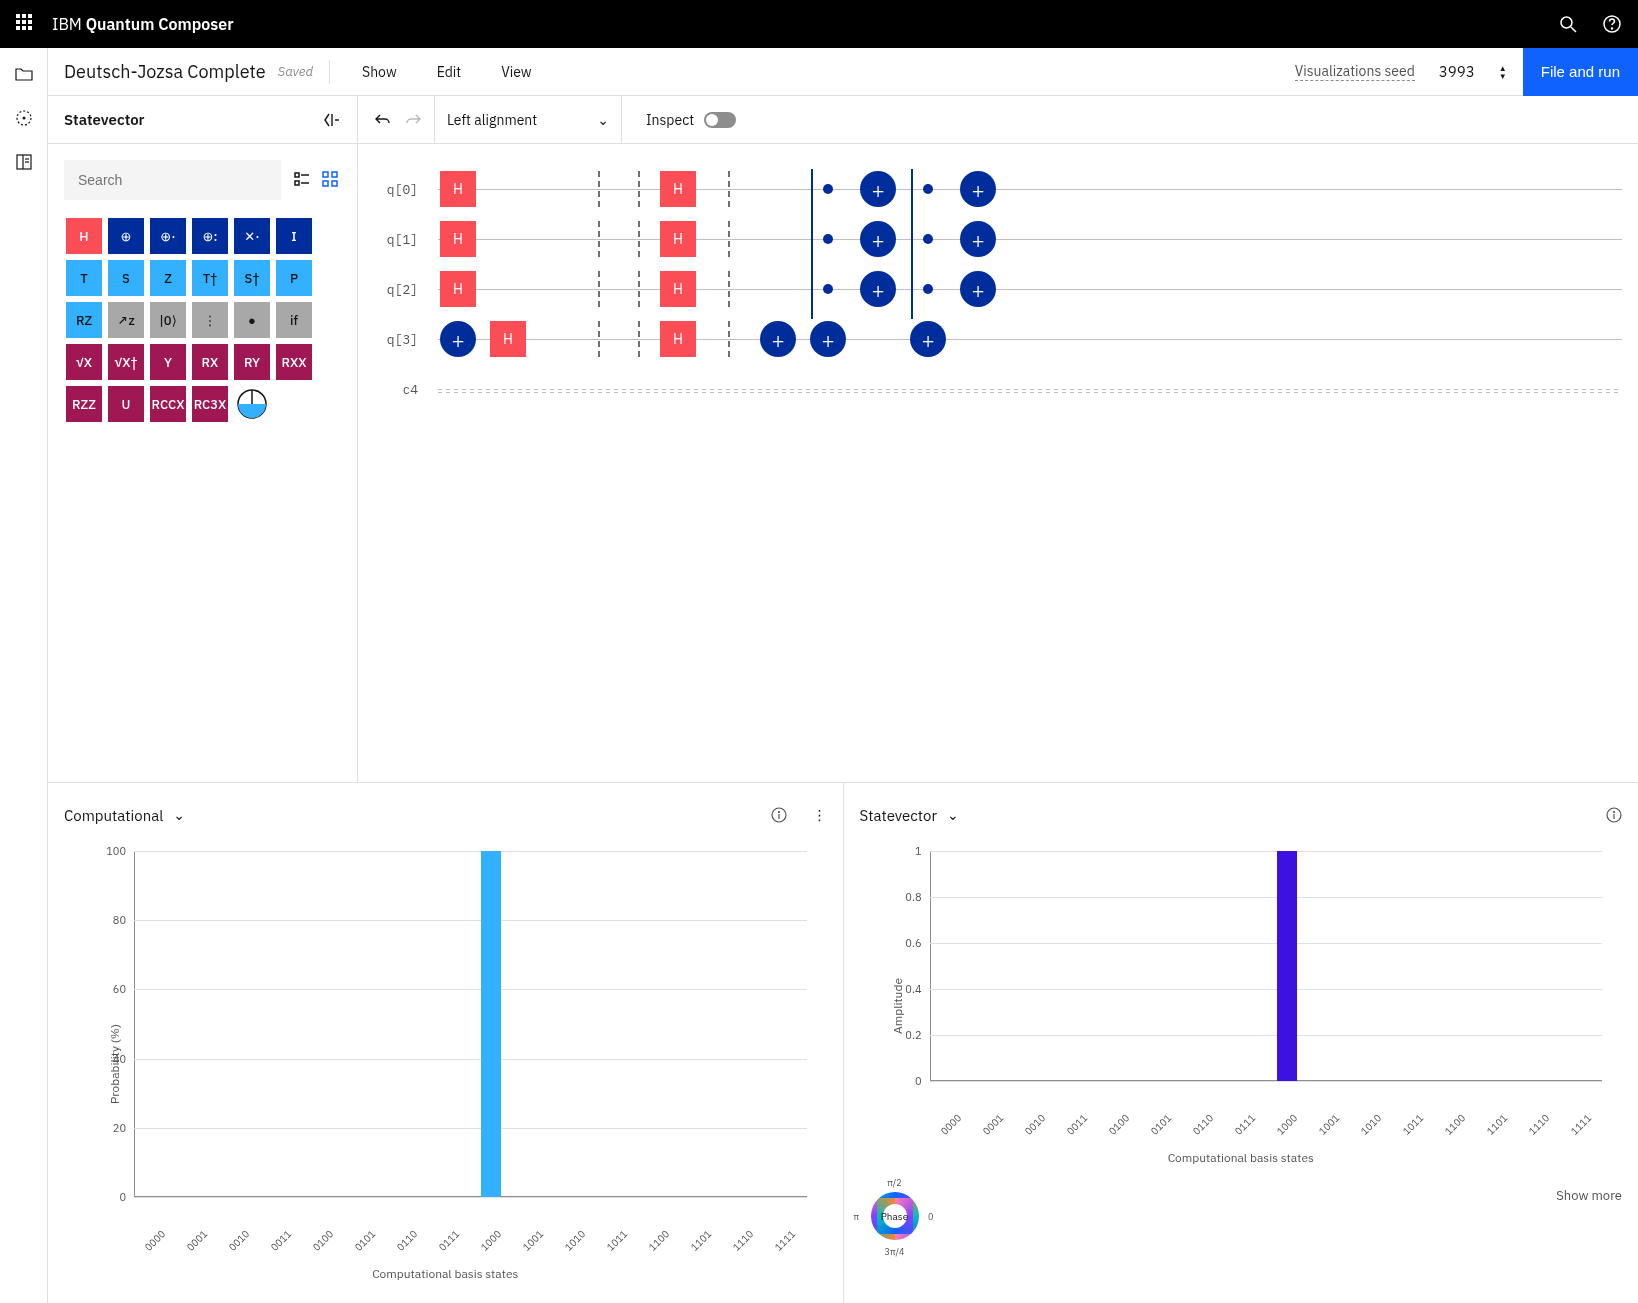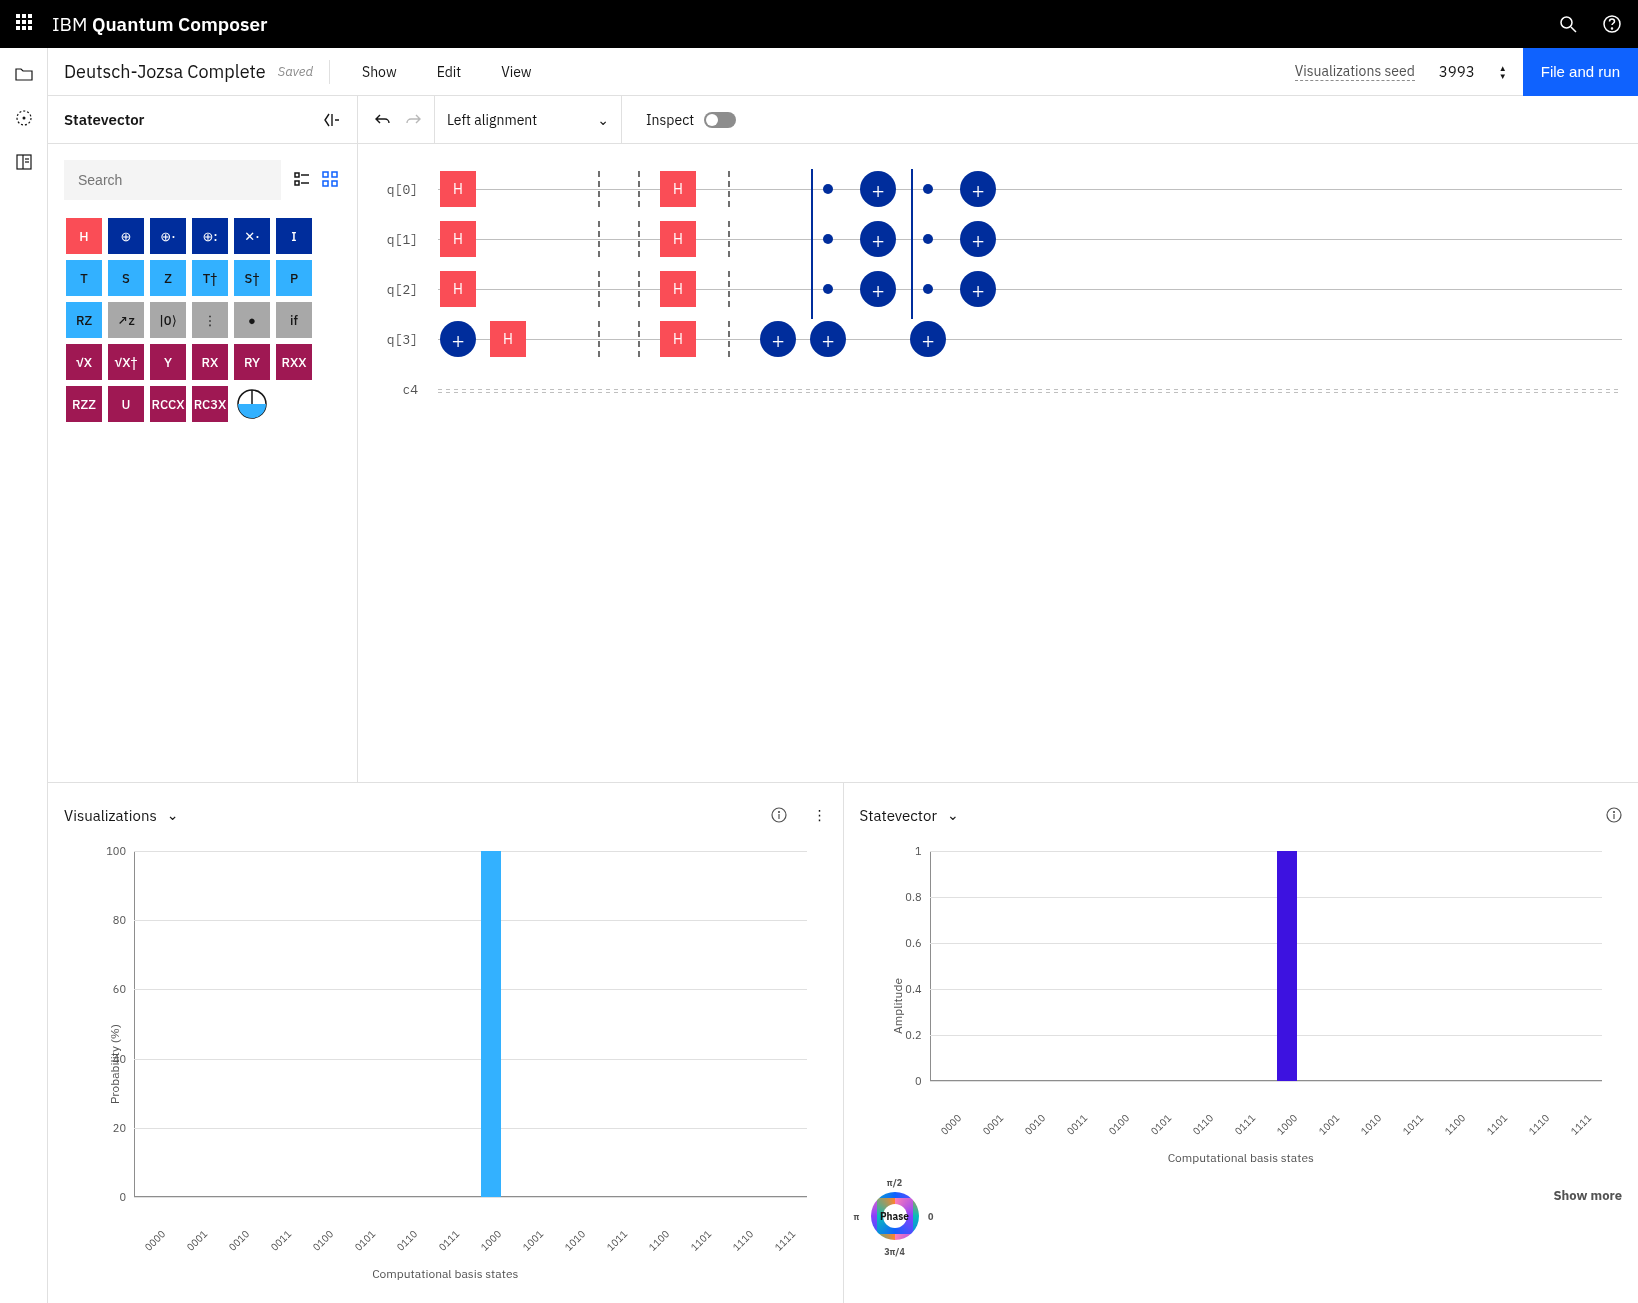--- a/index.html
+++ b/index.html
@@ -1,21 +1,21 @@
 <!DOCTYPE html>
 <html><head>
 <meta charset="utf-8">
 <style>
 * { box-sizing: border-box; margin: 0; padding: 0; }
 body { font-family: "IBM Plex Sans", -apple-system, BlinkMacSystemFont, sans-serif; font-size: 14px; color: #161616; background: #fff; overflow: hidden; }
 .topbar { background: #000; color: #fff; height: 48px; display: flex; align-items: center; padding: 0 16px; justify-content: space-between; }
 .topbar-left { display: flex; align-items: center; gap: 16px; }
 .apps-icon { width: 20px; height: 20px; display: grid; grid-template-columns: repeat(3,4px); grid-template-rows: repeat(3,4px); gap: 2px; cursor: pointer; }
 .apps-icon span { background: #fff; width: 4px; height: 4px; }
-.brand { font-size: 19px; }
+.brand { font-size: 16px; }
 .brand b { font-weight: 600; }
 .topbar-right { display: flex; align-items: center; gap: 24px; }
 .icon-btn { width: 20px; height: 20px; color: #fff; cursor: pointer; display: flex; align-items: center; justify-content: center; }
 
 .shell { display: flex; height: calc(100vh - 48px); }
 .rail { width: 48px; border-right: 1px solid #e0e0e0; display: flex; flex-direction: column; align-items: center; padding-top: 16px; gap: 24px; }
 .rail-icon { width: 20px; height: 20px; cursor: pointer; color: #161616; }
 
 .main { flex: 1; display: flex; flex-direction: column; min-width: 0; }
 .toolbar { height: 48px; border-bottom: 1px solid #e0e0e0; display: flex; align-items: center; }
@@ -80,21 +80,21 @@
 .xlab { position: absolute; left: 50%; transform: translateX(-50%); font-size: 12px; color: #525252; }
 .grid-h { position: absolute; left: 0; right: 0; height: 1px; background: #e0e0e0; }
 .ytick { position: absolute; left: -40px; font-size: 11px; color: #525252; transform: translateY(-50%); width: 32px; text-align: right; }
 .xtick { position: absolute; bottom: -50px; font-size: 10px; color: #525252; transform: translateX(-50%) rotate(-45deg); transform-origin: center; }
 .bar { position: absolute; bottom: 0; width: 20px; }
 .bar-prob { background: #33b1ff; }
 .bar-sv { background: #3d12e0; }
 .axis-v { position: absolute; left: 0; top: 0; bottom: 0; width: 1px; background: #8d8d8d; }
 .axis-h { position: absolute; left: 0; right: 0; bottom: 0; height: 1px; background: #8d8d8d; }
 
-.sv-extra { display: flex; gap: 20px; margin-top: 10px; align-items: flex-start; font-weight: bold; }
+.sv-extra { display: flex; gap: 20px; margin-top: 10px; align-items: flex-start; }
 .phase-disk { width: 70px; height: 70px; position: relative; }
 .phase-ring { width: 48px; height: 48px; border-radius: 50%; border: 6px solid transparent; background: conic-gradient(#ff7eb6 0deg, #8a3ffc 90deg, #0f62fe 180deg, #08bdba 270deg, #ff832b 360deg); position: absolute; left: 11px; top: 11px; display:flex; align-items:center; justify-content:center;}
 .phase-ring::after{content:""; position:absolute; inset:6px; background:#fff; border-radius:50%;}
 .phase-lbl { position: absolute; font-size: 9px; color: #525252; }
 .output-state { flex: 1; background: #f4f4f4; padding: 12px 16px; font-size: 13px; }
 .os-title { margin-bottom: 8px; }
 .os-vec { font-family: "IBM Plex Mono", monospace; font-size: 12px; color: #525252; }
 .show-more { text-align: right; font-size: 13px; color: #525252; margin-top: 6px; cursor: pointer; }
 svg { display: block; }
 </style>
@@ -330,21 +330,21 @@
             </div>
             <div class="vconn" style="left: 454px; top: 25px; height: 150px;"></div>
             <div class="vconn" style="left: 554px; top: 25px; height: 150px;"></div>
           </div>
       </div>
     </div>
 
     <div class="bottom">
       <div class="chart-panel">
         <div class="chart-header">
-          <span class="chart-title">Visualizations</span>
+          <span class="chart-title">Computational</span>
           <span>⌄</span>
           <span class="spacer"></span>
           <span>
               <svg width="16" height="16" viewBox="0 0 16 16" fill="none" stroke="#525252" stroke-width="1.2">
                 <circle cx="8" cy="8" r="7"></circle>
                 <circle cx="8" cy="5" r=".5" fill="#525252"></circle>
                 <line x1="8" y1="7" x2="8" y2="12"></line>
               </svg>
             </span>
           <span style="margin-left:16px">⋮</span>

